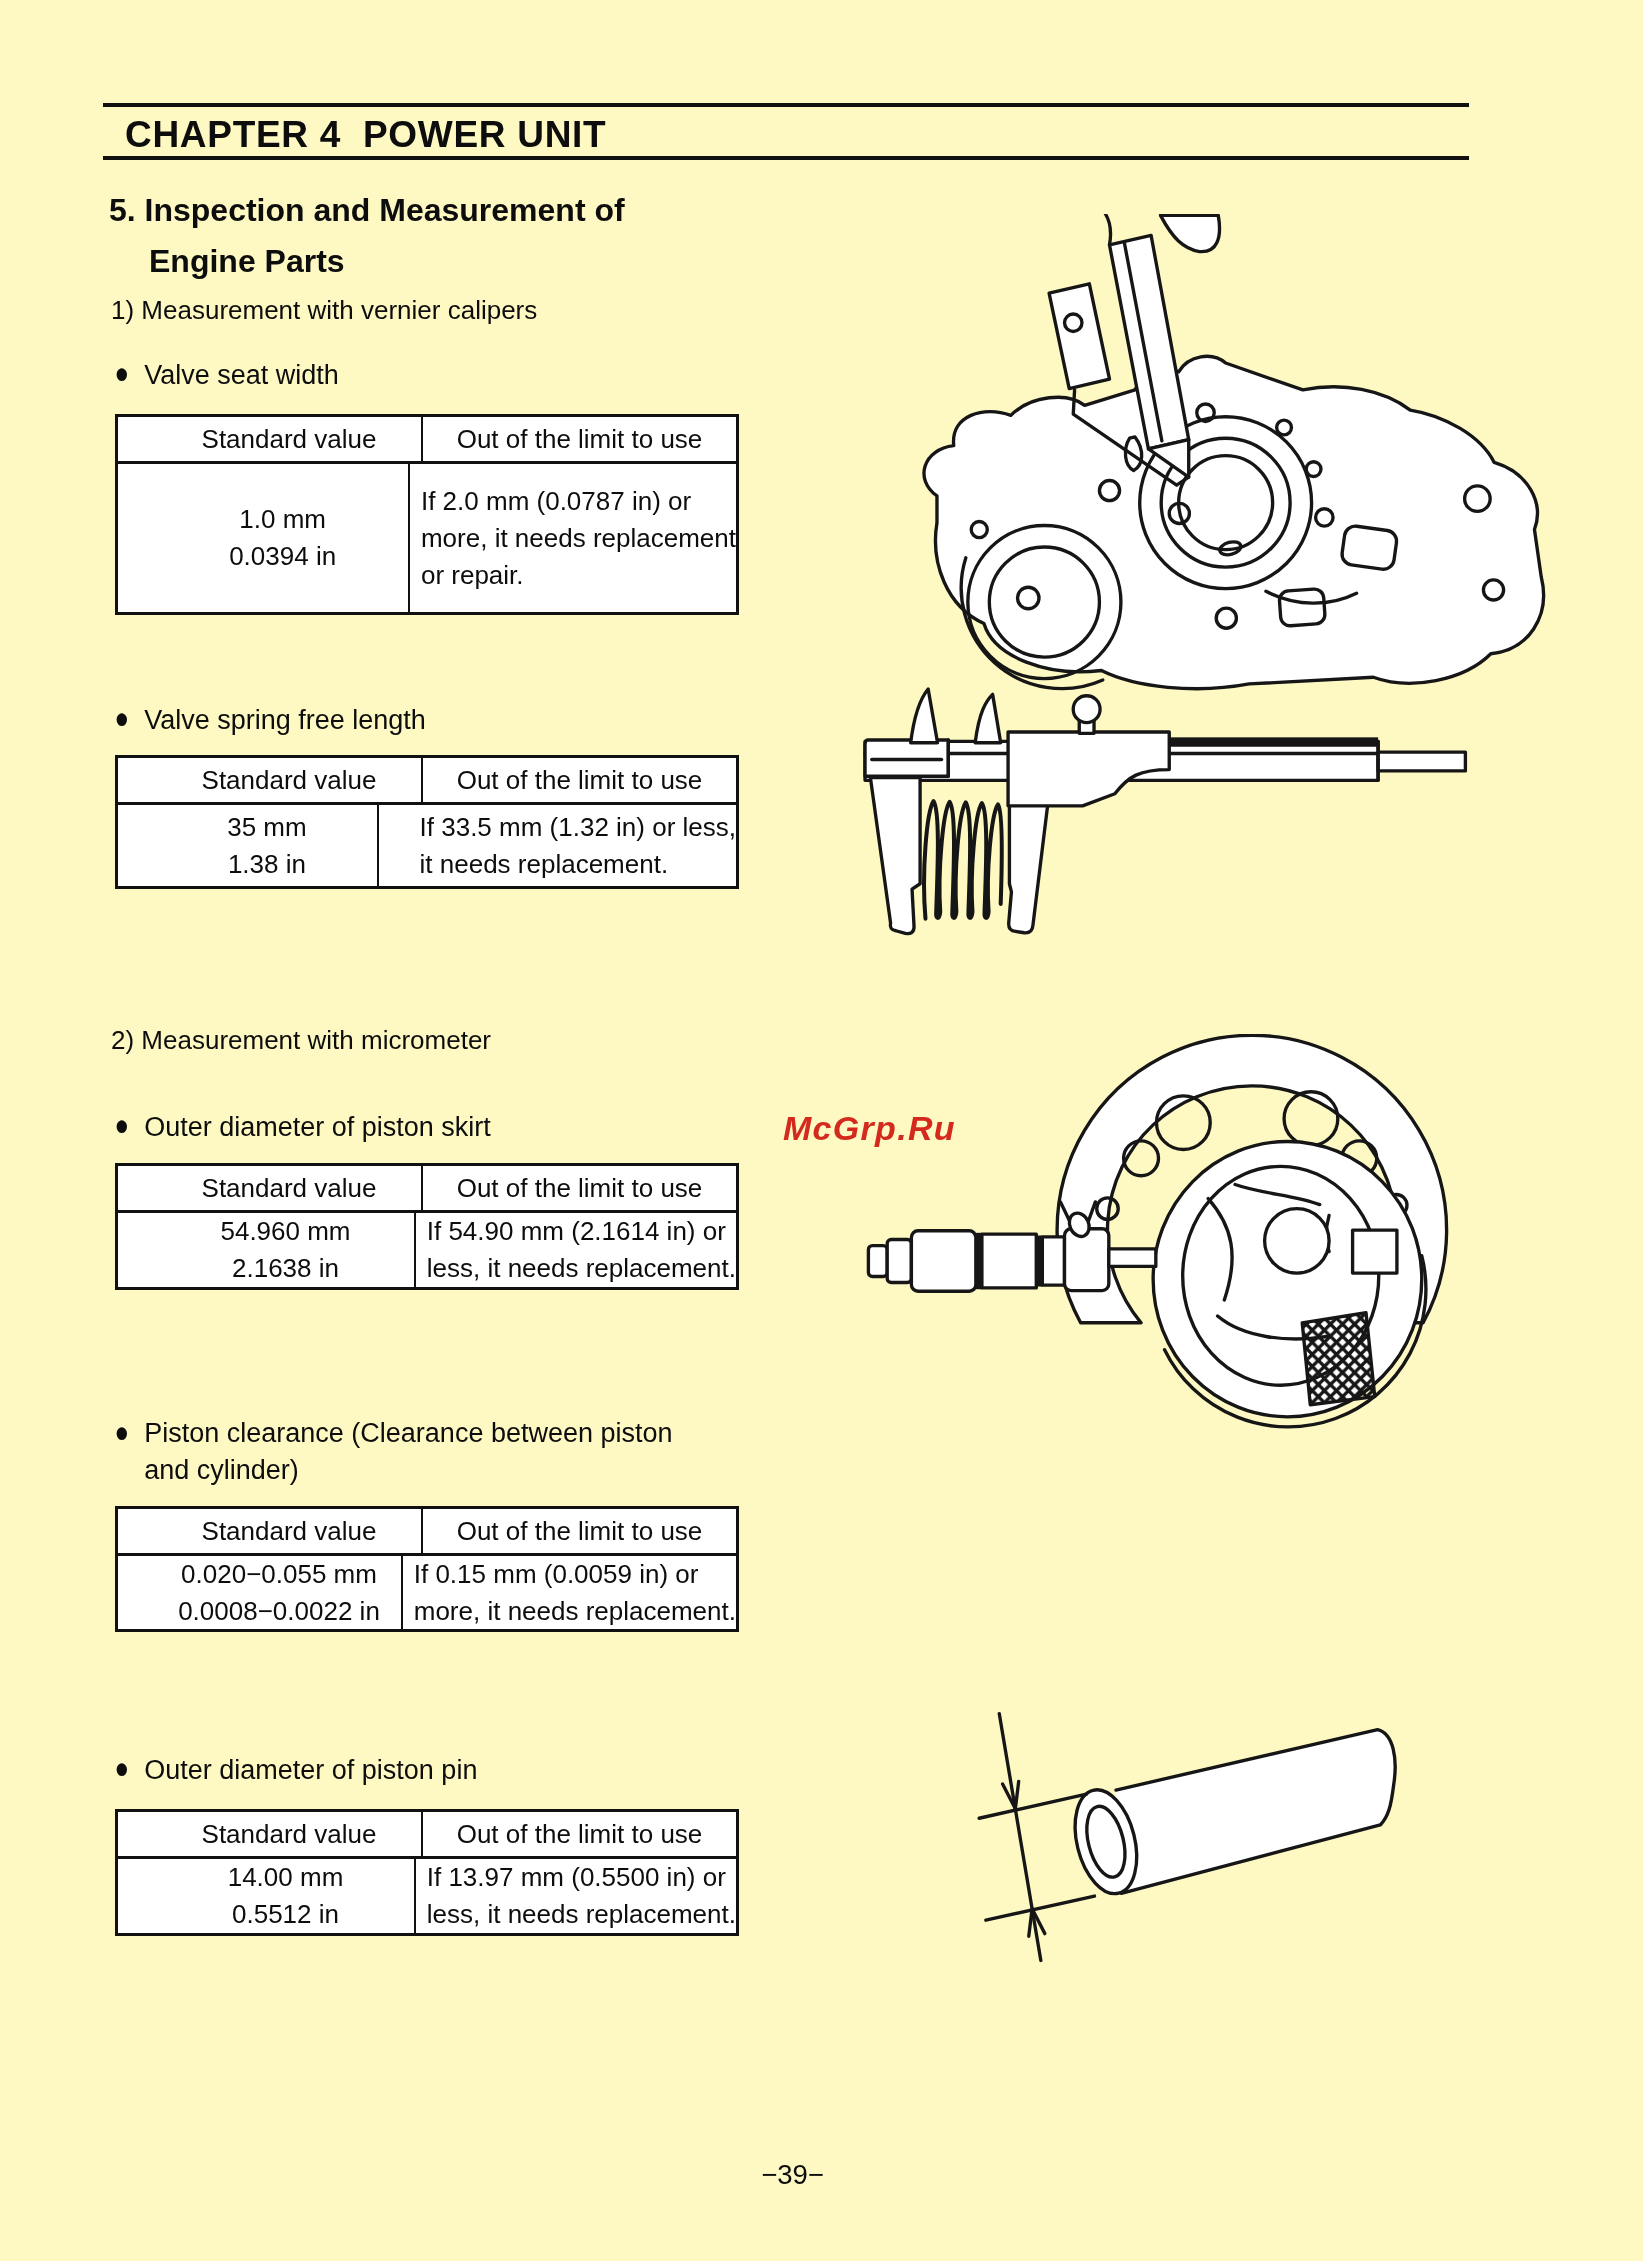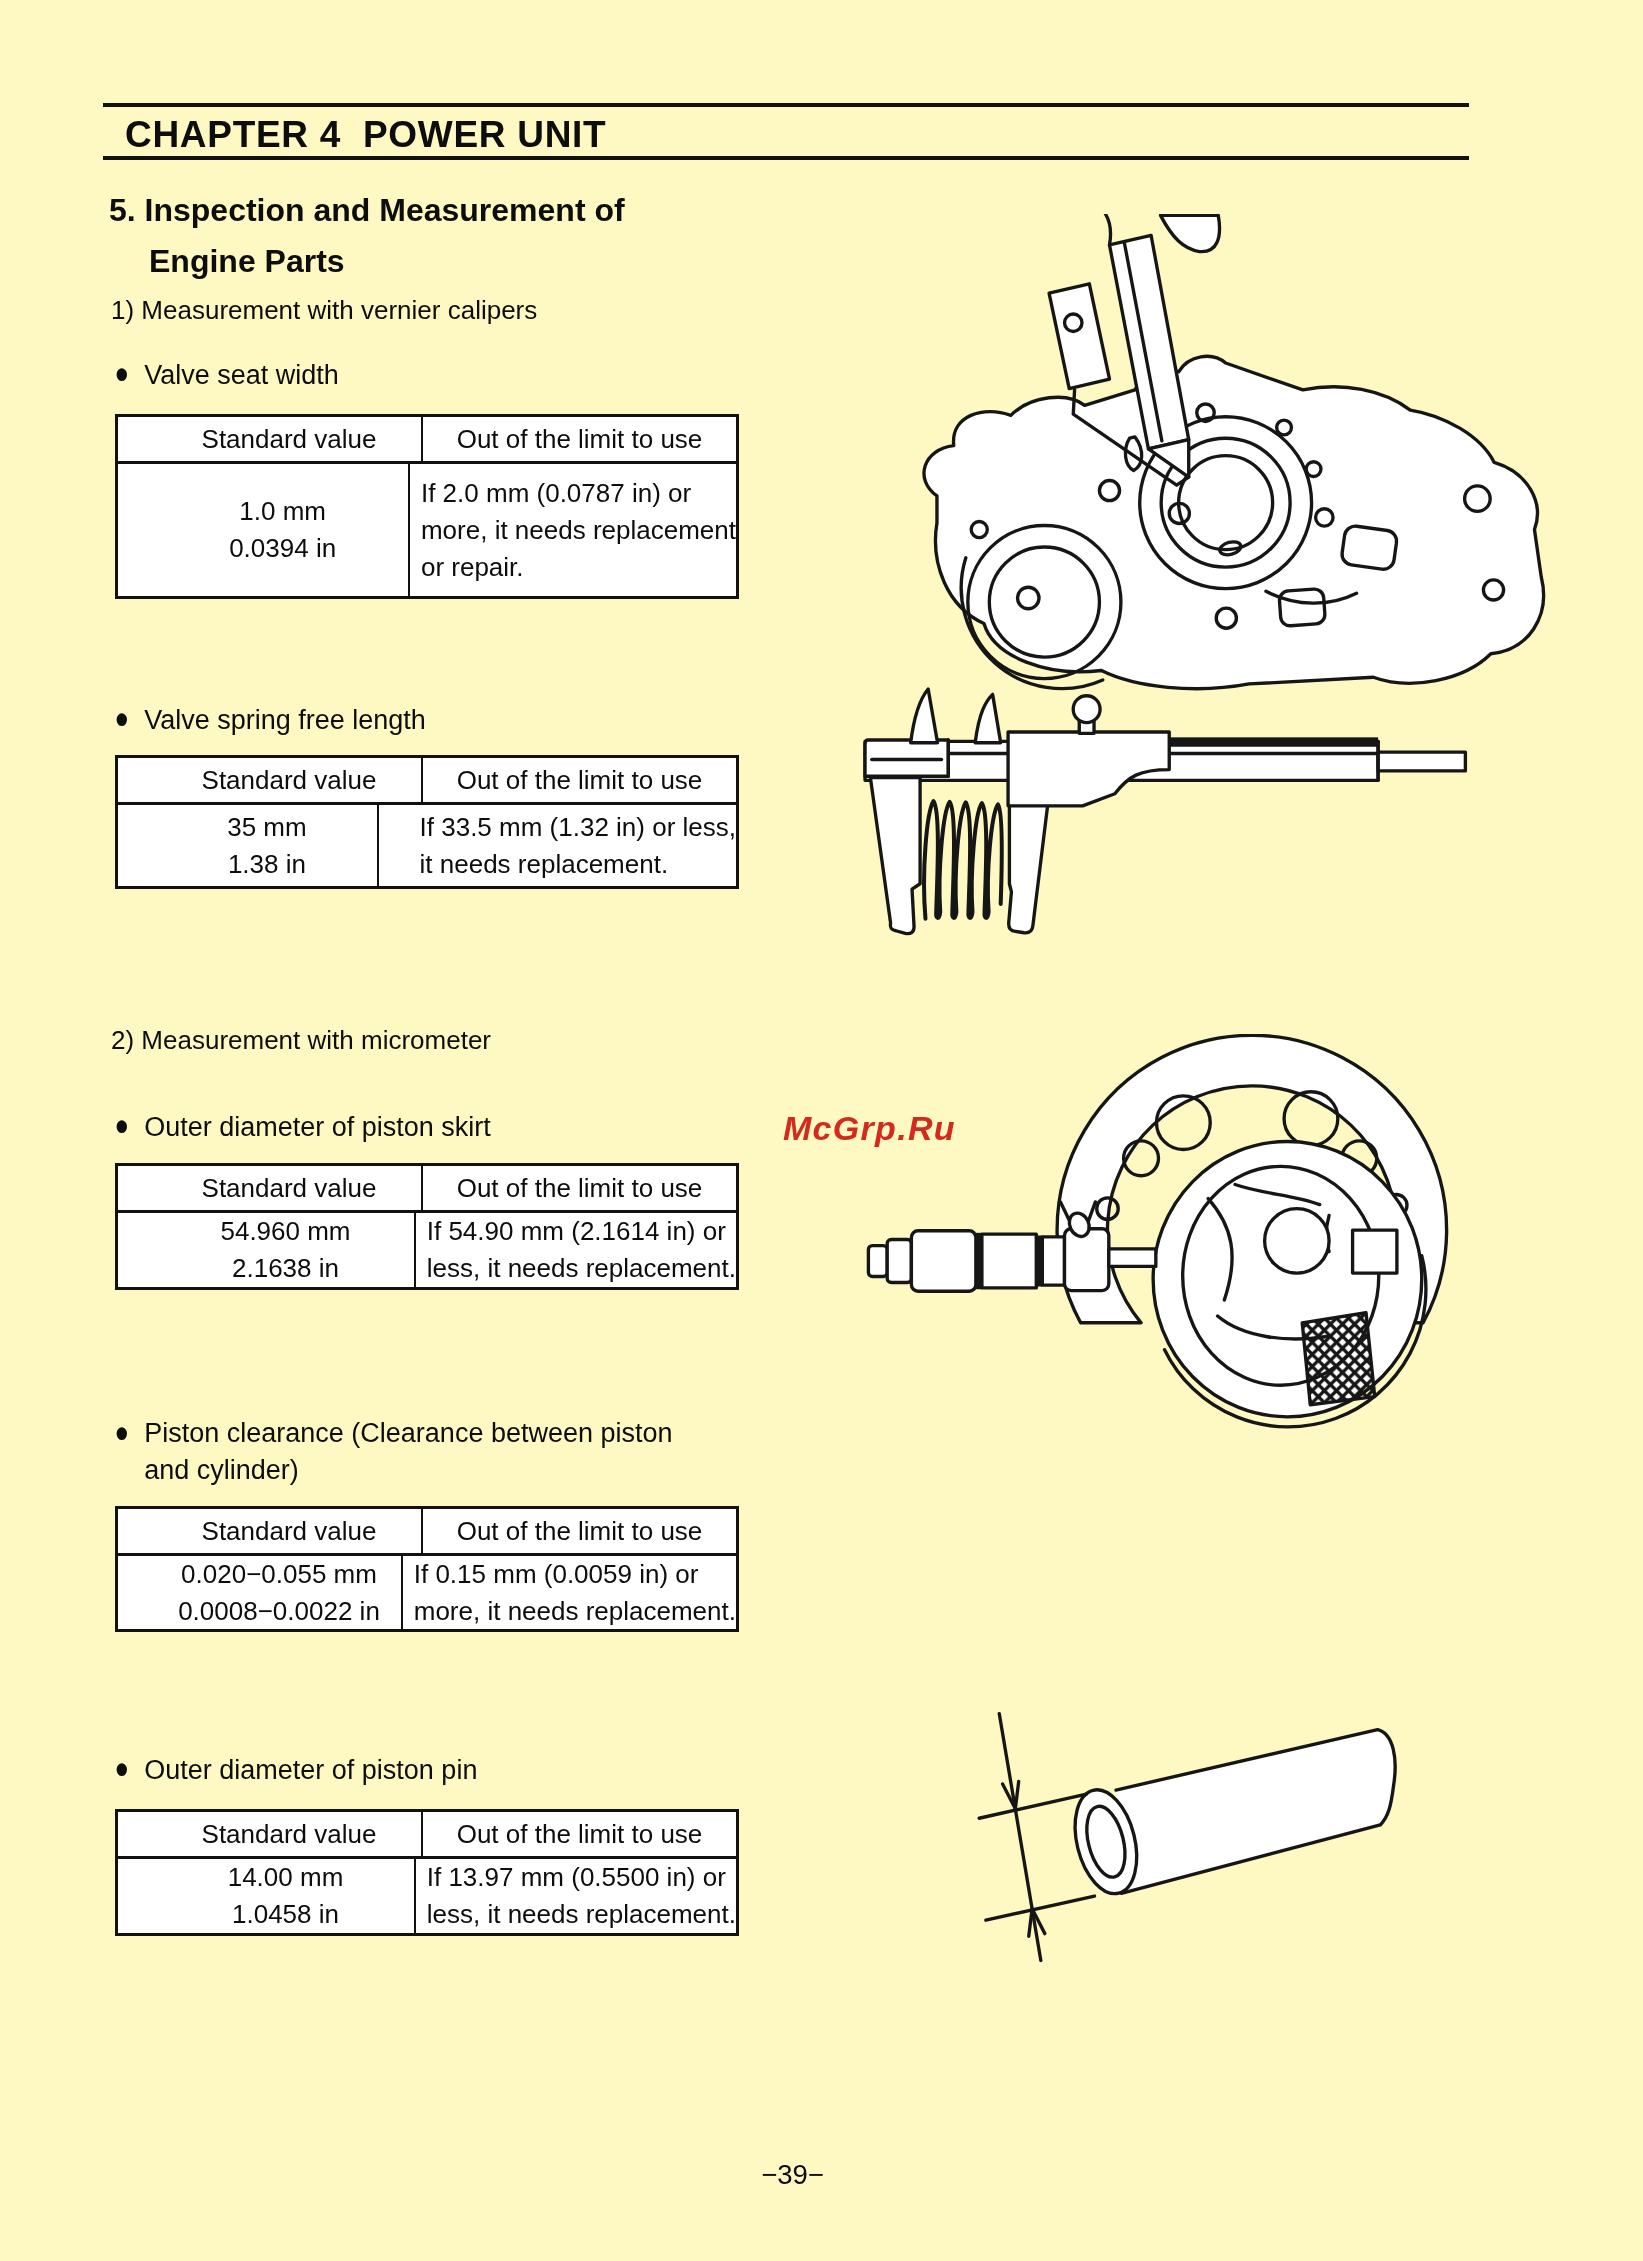--- a/index.html
+++ b/index.html
@@ -15,21 +15,21 @@
   .btitle{font-size:27px;line-height:37px;white-space:pre;}
   .tbl{position:absolute;left:115px;width:618px;border:3.4px solid #111;background:#fff;}
   .tbl .hdr{display:flex;border-bottom:3.4px solid #111;height:44px;}
   .tbl .c1{width:264px;border-right:2.7px solid #111;display:flex;flex-direction:column;
            align-items:center;justify-content:center;text-align:center;margin-left:39px;}
   .tbl .c2{flex:1;display:flex;flex-direction:column;justify-content:center;
            padding-left:10.7px;}
   .tbl .hdr .c2{align-items:center;padding-left:0;}
   .tbl .bd{display:flex;}
   .tbl span{display:block;font-size:26px;line-height:37px;white-space:pre;}
-  .t1 .bd{height:132px;} .t2 .bd{height:81px;gap:30px;} .t3 .bd{height:74px;}
+  .t1 .bd{height:148px;} .t2 .bd{height:81px;gap:30px;} .t3 .bd{height:74px;}
   .t4 .bd{height:73px;} .t5 .bd{height:74px;}
   .watermark{position:absolute;left:756px;top:1109px;font-size:34px;font-style:italic;
              font-weight:600;color:#d32a1d;letter-spacing:1.3px;white-space:pre;margin-left:27px;}
   .pagenum{position:absolute;left:685px;top:2159px;width:215px;text-align:center;
            font-size:27.5px;white-space:pre;}
   .fig{position:absolute;}
   .fig path,.fig circle,.fig ellipse,.fig rect,.fig line,.fig polygon,.fig polyline{
       fill:none;stroke:#161616;stroke-width:5;stroke-linecap:round;stroke-linejoin:round;}
   .fig .w{fill:#ffffff;}
   .fig .ink{fill:#161616;stroke:none;}
@@ -164,21 +164,21 @@
       <div class="c1">
           <span>Standard value</span>
         </div>
       <div class="c2">
           <span>Out of the limit to use</span>
         </div>
     </div>
     <div class="bd">
       <div class="c1">
         <span>14.00 mm</span>
-          <span>1.0458 in</span>
+          <span>0.5512 in</span>
       </div>
       <div class="c2">
         <span>If 13.97 mm (0.5500 in) or</span>
           <span>less, it needs replacement.</span>
       </div>
     </div>
   </div>
 
   <svg class="fig" style="left:873px;top:214px;" width="712" height="478" viewBox="0 0 1060 712">
     <path class="w" d="M95,420 C60,395 75,350 120,345 C115,300 165,285 205,300 C235,270 290,265 315,285 L390,262 C400,238 430,225 455,235 C470,210 505,205 525,222 L640,262 C700,250 760,262 800,292 C850,300 905,330 925,370 C975,385 1000,430 985,470 L995,540 C1010,600 975,650 920,655 C880,695 800,710 745,690 L560,700 C480,715 390,705 340,680 C260,690 180,660 165,610 C110,585 85,520 95,460 Z"></path>

